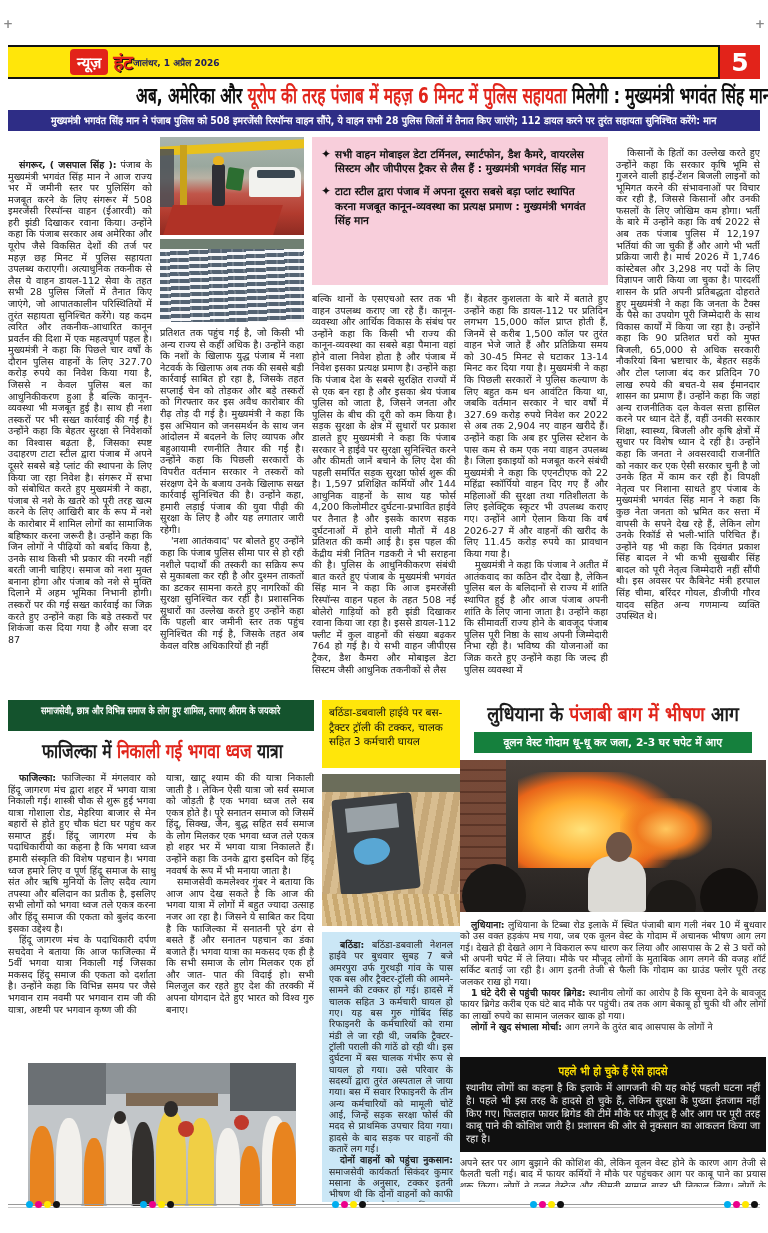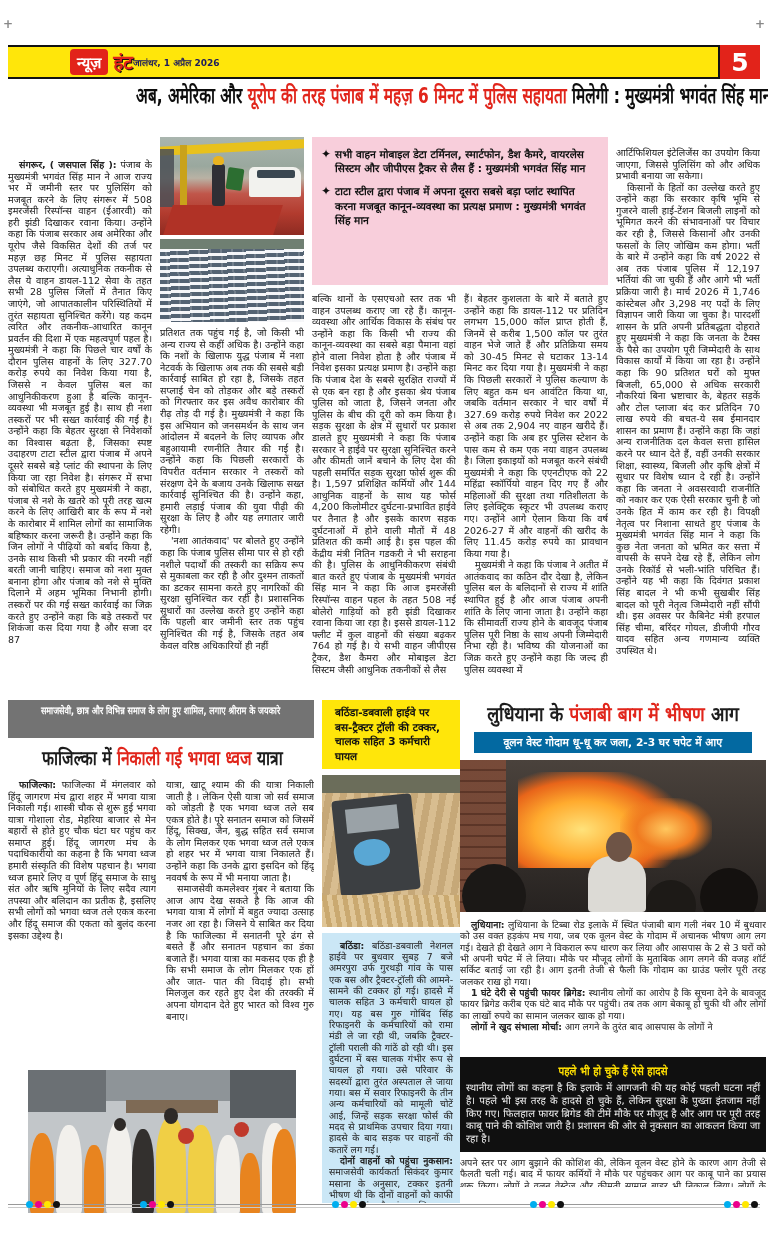--- a/index.html
+++ b/index.html
@@ -91,40 +91,40 @@
   .flame2{left:160px;top:38px;width:92px;height:62px;
     background:radial-gradient(ellipse at 50% 50%,#ffc75e 0%,#f07b20 45%,rgba(80,45,25,0) 75%);}
   .sil1{left:2px;bottom:-16px;width:64px;height:64px;border-radius:50%;background:#1b1816;}
   .sil2{right:8px;bottom:-14px;width:58px;height:58px;border-radius:50%;background:#14110f;}
   .sil3{right:70px;bottom:-18px;width:50px;height:50px;border-radius:50%;background:#1d1a17;}
   .man-body{left:128px;bottom:0;width:58px;height:56px;background:#dcdad5;border-radius:40% 40% 4px 4px;}
   .man-head{left:146px;bottom:50px;width:26px;height:30px;background:#6e5446;border-radius:50%;}
 
   
   .fazilka{position:absolute;left:8px;top:700px;width:306px;}
-  .faz-banner{background:#737373;color:#fff;font-weight:bold;font-size:10px;text-align:center;
-              height:38px;line-height:21px;white-space:nowrap;overflow:hidden;}
+  .faz-banner{background:#14532d;color:#fff;font-weight:bold;font-size:10px;text-align:center;
+              height:31px;line-height:21px;white-space:nowrap;overflow:hidden;}
   .sq80{display:inline-block;transform:scaleX(.80);transform-origin:center;white-space:nowrap;}
   .faz-headline{text-align:center;font-size:20px;font-weight:bold;white-space:nowrap;margin:6px 0 8px;}
   .sq78{display:inline-block;transform:scaleX(.78);transform-origin:center;white-space:nowrap;}
   .faz-cols{display:flex;gap:10px;height:283px;overflow:hidden;}
   .faz-col{flex:1;overflow:hidden;}
 
   
   .bus-block{position:absolute;left:322px;top:700px;width:138px;}
-  .bus-headline{background:#ffe60a;color:#111;font-weight:bold;font-size:10.5px;line-height:1.4;
-                padding:5px 13px;box-sizing:border-box;min-height:68px;}
+  .bus-headline{background:#ffe60a;color:#111;font-weight:normal;font-size:10.5px;line-height:1.4;
+                padding:5px 7px;box-sizing:border-box;min-height:68px;}
   .bus-text{margin-top:6px;background:#cbe7f6;padding:7px;box-sizing:border-box;height:270px;overflow:hidden;}
   .bus-text p{font-size:9.3px;}
 
   
   .ludhiana{position:absolute;left:460px;top:700px;width:306px;}
   .lud-headline{text-align:center;font-size:20px;font-weight:bold;white-space:nowrap;}
   .sq88{display:inline-block;transform:scaleX(.88);transform-origin:center;white-space:nowrap;}
-  .lud-banner{margin:5px auto 7px;width:278px;background:#0369a1;color:#fff;font-weight:bold;font-size:11px;
+  .lud-banner{margin:5px auto 7px;width:278px;background:#15803d;color:#fff;font-weight:bold;font-size:11px;
               text-align:center;height:21px;line-height:21px;white-space:nowrap;overflow:hidden;}
   .sq97{display:inline-block;transform:scaleX(.97);transform-origin:center;white-space:nowrap;}
   .lud-cols{display:flex;gap:8px;margin-top:7px;height:268px;overflow:hidden;flex-direction:column;}
   .lud-col{flex:1;overflow:hidden;}
   .lud-col p{font-size:9.3px;}
   .black-box{background:#101010;color:#eee;padding:6px;margin-bottom:5px;}
   .black-box-title{color:#ffdf00;font-weight:bold;font-size:11.5px;text-align:center;margin-bottom:4px;white-space:nowrap;}
   .sqbb{display:inline-block;transform:scaleX(.88);transform-origin:center;white-space:nowrap;}
   .black-box p{font-size:10px;line-height:1.28;text-align:justify;margin:0;color:#f2f2f2;}
 
@@ -148,20 +148,23 @@
     <div class="logo">
       <span class="logo-word1">न्यूज़</span>
       <span class="logo-word2">हंट</span>
     </div>
     <div class="mast-date">जालंधर, 1 अप्रैल 2026</div>
     <div class="pagenum">5</div>
   </div>
 
   <div class="main-headline">
     <span class="sq70"><span>अब, अमेरिका और </span><span class="red">यूरोप की तरह पंजाब में महज़ 6 मिनट में पुलिस सहायता</span><span> मिलेगी : मुख्यमंत्री भगवंत सिंह मान</span></span>
+  </div>
+  <div class="subhead-bar">
+    <span class="sq93">मुख्यमंत्री भगवंत सिंह मान ने पंजाब पुलिस को 508 इमरजेंसी रिस्पॉन्स वाहन सौंपे, ये वाहन सभी 28 पुलिस जिलों में तैनात किए जाएंगे; 112 डायल करने पर तुरंत सहायता सुनिश्चित करेंगे:  मान</span>
   </div>
 
   <div class="main-body">
 
     <div class="mcol pad-top22">
       <p class="ind"><b class="byline">संगरूर, ( जसपाल सिंह ):</b>
       <span>पंजाब के मुख्यमंत्री भगवंत सिंह मान ने आज राज्य भर में जमीनी स्तर पर पुलिसिंग को मजबूत करने के लिए संगरूर में 508 इमरजेंसी रिस्पॉन्स वाहन (ईआरवी) को हरी झंडी दिखाकर रवाना किया। उन्होंने कहा कि पंजाब सरकार अब अमेरिका और यूरोप जैसे विकसित देशों की तर्ज पर महज़ छह मिनट में पुलिस सहायता उपलब्ध कराएगी। अत्याधुनिक तकनीक से लैस ये वाहन डायल-112 सेवा के तहत सभी 28 पुलिस जिलों में तैनात किए जाएंगे, जो आपातकालीन परिस्थितियों में तुरंत सहायता सुनिश्चित करेंगे। यह कदम त्वरित और तकनीक-आधारित कानून प्रवर्तन की दिशा में एक महत्वपूर्ण पहल है। मुख्यमंत्री ने कहा कि पिछले चार वर्षों के दौरान पुलिस वाहनों के लिए 327.70 करोड़ रुपये का निवेश किया गया है, जिससे न केवल पुलिस बल का आधुनिकीकरण हुआ है बल्कि कानून-व्यवस्था भी मजबूत हुई है। साथ ही नशा तस्करों पर भी सख्त कार्रवाई की गई है। उन्होंने कहा कि बेहतर सुरक्षा से निवेशकों का विश्वास बढ़ता है, जिसका स्पष्ट उदाहरण टाटा स्टील द्वारा पंजाब में अपने दूसरे सबसे बड़े प्लांट की स्थापना के लिए किया जा रहा निवेश है। संगरूर में सभा को संबोधित करते हुए मुख्यमंत्री ने कहा, पंजाब से नशे के खतरे को पूरी तरह खत्म करने के लिए आखिरी बार के रूप में नशे के कारोबार में शामिल लोगों का सामाजिक बहिष्कार करना जरूरी है। उन्होंने कहा कि जिन लोगों ने पीढ़ियों को बर्बाद किया है, उनके साथ किसी भी प्रकार की नरमी नहीं बरती जानी चाहिए। समाज को नशा मुक्त बनाना होगा और पंजाब को नशे से मुक्ति दिलाने में अहम भूमिका निभानी होगी। तस्करों पर की गई सख्त कार्रवाई का जिक्र करते हुए उन्होंने कहा कि बड़े तस्करों पर शिकंजा कस दिया गया है और सजा दर 87</span></p>
     </div>
 
     <div class="mcol">
@@ -200,36 +203,36 @@
           <p class="cont">बल्कि थानों के एसएचओ स्तर तक भी वाहन उपलब्ध कराए जा रहे हैं। कानून-व्यवस्था और आर्थिक विकास के संबंध पर उन्होंने कहा कि किसी भी राज्य की कानून-व्यवस्था का सबसे बड़ा पैमाना वहां होने वाला निवेश होता है और पंजाब में निवेश इसका प्रत्यक्ष प्रमाण है। उन्होंने कहा कि पंजाब देश के सबसे सुरक्षित राज्यों में से एक बन रहा है और इसका श्रेय पंजाब पुलिस को जाता है, जिसने जनता और पुलिस के बीच की दूरी को कम किया है। सड़क सुरक्षा के क्षेत्र में सुधारों पर प्रकाश डालते हुए मुख्यमंत्री ने कहा कि पंजाब सरकार ने हाईवे पर सुरक्षा सुनिश्चित करने और कीमती जानें बचाने के लिए देश की पहली समर्पित सड़क सुरक्षा फोर्स शुरू की है। 1,597 प्रशिक्षित कर्मियों और 144 आधुनिक वाहनों के साथ यह फोर्स 4,200 किलोमीटर दुर्घटना-प्रभावित हाईवे पर तैनात है और इसके कारण सड़क दुर्घटनाओं में होने वाली मौतों में 48 प्रतिशत की कमी आई है। इस पहल की केंद्रीय मंत्री नितिन गडकरी ने भी सराहना की है। पुलिस के आधुनिकीकरण संबंधी बात करते हुए पंजाब के मुख्यमंत्री भगवंत सिंह मान ने कहा कि आज इमरजेंसी रिस्पॉन्स वाहन पहल के तहत 508 नई बोलेरो गाड़ियों को हरी झंडी दिखाकर रवाना किया जा रहा है। इससे डायल-112 फ्लीट में कुल वाहनों की संख्या बढ़कर 764 हो गई है। ये सभी वाहन जीपीएस ट्रैकर, डैश कैमरा और मोबाइल डेटा सिस्टम जैसी आधुनिक तकनीकों से लैस</p>
         </div>
         <div class="mcol">
           <p class="cont">हैं। बेहतर कुशलता के बारे में बताते हुए उन्होंने कहा कि डायल-112 पर प्रतिदिन लगभग 15,000 कॉल प्राप्त होती हैं, जिनमें से करीब 1,500 कॉल पर तुरंत वाहन भेजे जाते हैं और प्रतिक्रिया समय को 30-45 मिनट से घटाकर 13-14 मिनट कर दिया गया है। मुख्यमंत्री ने कहा कि पिछली सरकारों ने पुलिस कल्याण के लिए बहुत कम धन आवंटित किया था, जबकि वर्तमान सरकार ने चार वर्षों में 327.69 करोड़ रुपये निवेश कर 2022 से अब तक 2,904 नए वाहन खरीदे हैं। उन्होंने कहा कि अब हर पुलिस स्टेशन के पास कम से कम एक नया वाहन उपलब्ध है। जिला इकाइयों को मजबूत करने संबंधी मुख्यमंत्री ने कहा कि एएनटीएफ को 22 महिंद्रा स्कॉर्पियो वाहन दिए गए हैं और महिलाओं की सुरक्षा तथा गतिशीलता के लिए इलेक्ट्रिक स्कूटर भी उपलब्ध कराए गए। उन्होंने आगे ऐलान किया कि वर्ष 2026-27 में और वाहनों की खरीद के लिए 11.45 करोड़ रुपये का प्रावधान किया गया है।</p>
           <p class="ind">मुख्यमंत्री ने कहा कि पंजाब ने अतीत में आतंकवाद का कठिन दौर देखा है, लेकिन पुलिस बल के बलिदानों से राज्य में शांति स्थापित हुई है और आज पंजाब अपनी शांति के लिए जाना जाता है। उन्होंने कहा कि सीमावर्ती राज्य होने के बावजूद पंजाब पुलिस पूरी निष्ठा के साथ अपनी जिम्मेदारी निभा रही है। भविष्य की योजनाओं का जिक्र करते हुए उन्होंने कहा कि जल्द ही पुलिस व्यवस्था में</p>
         </div>
       </div>
     </div>
 
     <div class="mcol pad-top10">
-      <p class="cont">आर्टिफिशियल इंटेलिजेंस का उपयोग किया जाएगा, जिससे पुलिसिंग को और अधिक प्रभावी बनाया जा सकेगा।</p>
       <p class="ind">किसानों के हितों का उल्लेख करते हुए उन्होंने कहा कि सरकार कृषि भूमि से गुजरने वाली हाई-टेंशन बिजली लाइनों को भूमिगत करने की संभावनाओं पर विचार कर रही है, जिससे किसानों और उनकी फसलों के लिए जोखिम कम होगा। भर्ती के बारे में उन्होंने कहा कि वर्ष 2022 से अब तक पंजाब पुलिस में 12,197 भर्तियां की जा चुकी हैं और आगे भी भर्ती प्रक्रिया जारी है। मार्च 2026 में 1,746 कांस्टेबल और 3,298 नए पदों के लिए विज्ञापन जारी किया जा चुका है। पारदर्शी शासन के प्रति अपनी प्रतिबद्धता दोहराते हुए मुख्यमंत्री ने कहा कि जनता के टैक्स के पैसे का उपयोग पूरी जिम्मेदारी के साथ विकास कार्यों में किया जा रहा है। उन्होंने कहा कि 90 प्रतिशत घरों को मुफ्त बिजली, 65,000 से अधिक सरकारी नौकरियां बिना भ्रष्टाचार के, बेहतर सड़कें और टोल प्लाजा बंद कर प्रतिदिन 70 लाख रुपये की बचत-ये सब ईमानदार शासन का प्रमाण हैं। उन्होंने कहा कि जहां अन्य राजनीतिक दल केवल सत्ता हासिल करने पर ध्यान देते हैं, वहीं उनकी सरकार शिक्षा, स्वास्थ्य, बिजली और कृषि क्षेत्रों में सुधार पर विशेष ध्यान दे रही है। उन्होंने कहा कि जनता ने अवसरवादी राजनीति को नकार कर एक ऐसी सरकार चुनी है जो उनके हित में काम कर रही है। विपक्षी नेतृत्व पर निशाना साधते हुए पंजाब के मुख्यमंत्री भगवंत सिंह मान ने कहा कि कुछ नेता जनता को भ्रमित कर सत्ता में वापसी के सपने देख रहे हैं, लेकिन लोग उनके रिकॉर्ड से भली-भांति परिचित हैं। उन्होंने यह भी कहा कि दिवंगत प्रकाश सिंह बादल ने भी कभी सुखबीर सिंह बादल को पूरी नेतृत्व जिम्मेदारी नहीं सौंपी थी। इस अवसर पर कैबिनेट मंत्री हरपाल सिंह चीमा, बरिंदर गोयल, डीजीपी गौरव यादव सहित अन्य गणमान्य व्यक्ति उपस्थित थे।</p>
     </div>
   </div>
 
   <div class="fazilka">
     <div class="faz-banner">
       <span class="sq80">समाजसेवी, छात्र और विभिन्न समाज के लोग हुए शामिल, लगाए श्रीराम के जयकारे</span>
     </div>
     <div class="faz-headline">
       <span class="sq78"><span>फाजिल्का में </span><span class="red">निकाली गई भगवा ध्वज</span><span> यात्रा</span></span>
     </div>
     <div class="faz-cols">
       <div class="faz-col">
         <p class="ind"><b class="byline">फाजिल्का:</b>
         <span>फाजिल्का में मंगलवार को हिंदू जागरण मंच द्वारा शहर में भगवा यात्रा निकाली गई। शास्त्री चौक से शुरू हुई भगवा यात्रा गोशाला रोड, मेहरिया बाजार से मेन बहारों से होते हुए चौक घंटा घर पहुंच कर समाप्त हुई। हिंदू जागरण मंच के पदाधिकारीयो का कहना है कि भगवा ध्वज हमारी संस्कृति की विशेष पहचान है। भगवा ध्वज हमारे लिए व पूर्ण हिंदू समाज के साधु संत और ऋषि मुनियों के लिए सदैव त्याग तपस्या और बलिदान का प्रतीक है, इसलिए सभी लोगों को भगवा ध्वज तले एकत्र करना और हिंदू समाज की एकता को बुलंद करना इसका उद्देश्य है।</span></p>
+        <p class="ind">हिंदू जागरण मंच के पदाधिकारी दर्पण सचदेवा ने बताया कि आज फाजिल्का में 5वीं भगवा यात्रा निकाली गई जिसका मकसद हिंदू समाज की एकता को दर्शाता है। उन्होंने कहा कि विभिन्न समय पर जैसे भगवान राम नवमी पर भगवान राम जी की यात्रा, अष्टमी पर भगवान कृष्ण जी की</p>
       </div>
       <div class="faz-col">
         <p class="cont">यात्रा, खाटू श्याम की की यात्रा निकाली जाती है । लेकिन ऐसी यात्रा जो सर्व समाज को जोड़ती है एक भगवा ध्वज तले सब एकत्र होते है। पूरे सनातन समाज को जिसमें हिंदू, सिक्ख, जैन, बुद्ध सहित सर्व समाज के लोग मिलकर एक भगवा ध्वज तले एकत्र हो शहर भर में भगवा यात्रा निकालते हैं। उन्होंने कहा कि उनके द्वारा इसदिन को हिंदू नववर्ष के रूप में भी मनाया जाता है।</p>
         <p class="ind">समाजसेवी कमलेश्वर गुंबर ने बताया कि आज आप देख सकते है कि आज की भगवा यात्रा में लोगों में बहुत ज्यादा उत्साह नजर आ रहा है। जिसने ये साबित कर दिया है कि फाजिल्का में सनातनी पूरे ढंग से बसते हैं और सनातन पहचान का डंका बजाते हैं। भगवा यात्रा का मकसद एक ही है कि सभी समाज के लोग मिलकर एक हों और जात- पात की विदाई हो। सभी मिलजुल कर रहते हुए देश की तरक्की में अपना योगदान देते हुए भारत को विश्व गुरु बनाए।</p>
       </div>
     </div>
     <div class="photo photo-yatra">
       <div class="bld1"></div>
       <div class="bld2"></div>
       <div class="awning"></div>

